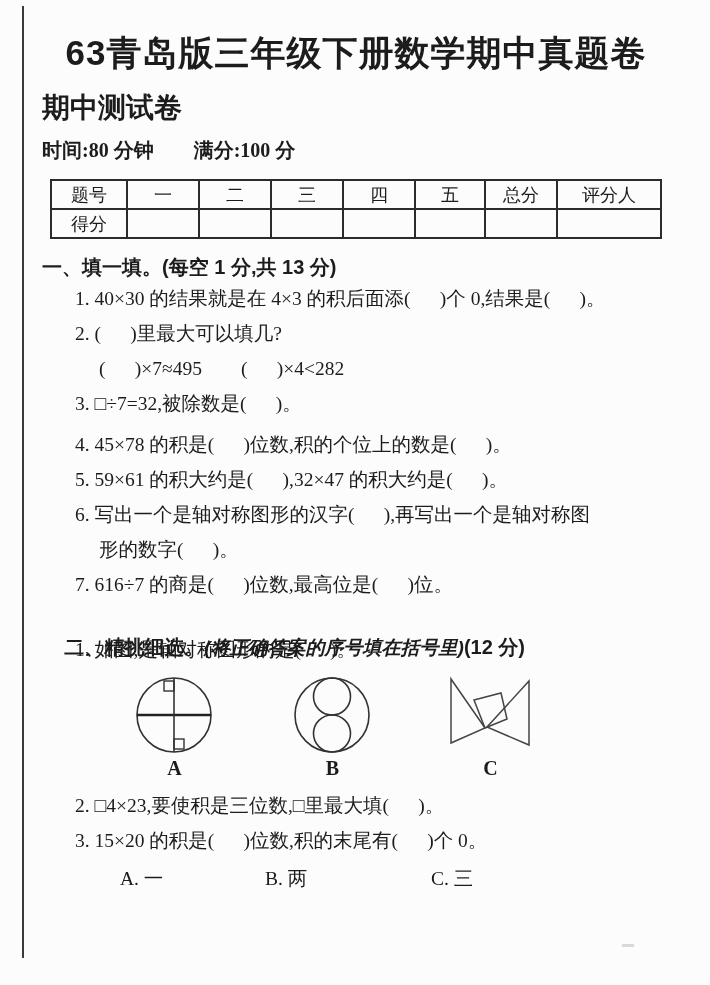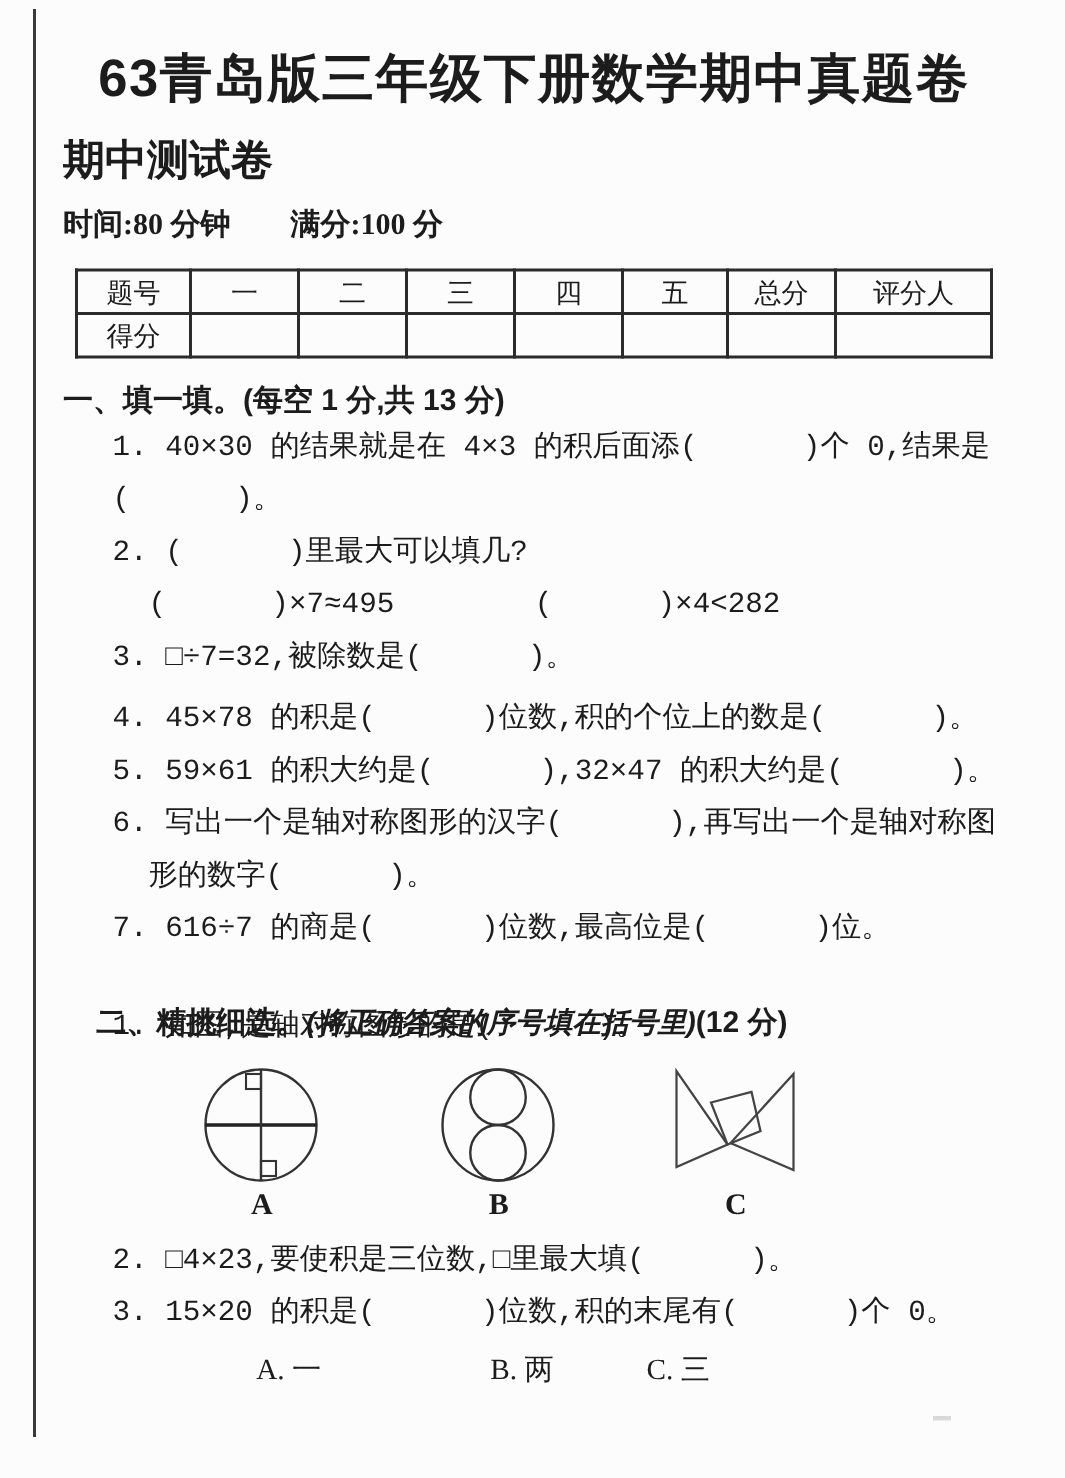--- a/index.html
+++ b/index.html
@@ -52,42 +52,41 @@
     font-family: "Liberation Sans", sans-serif;
     font-weight: bold; font-size: 20px; line-height: 28px;
     white-space: pre-wrap;
   }
   .sec2-heading { margin-top: 0; line-height: 30px; height: 30px; }
   .sec2-heading .note { font-style: italic; font-size: 19px; }
 
   .line {
     font-size: 19.5px; line-height: 35px;
     white-space: pre-wrap;
-    font-family: Liberation Mono, monospace;
   }
   .ind1 { padding-left: 33px; }
   .ind2 { padding-left: 57px; }
   .mt6 { margin-top: 6px; }
   .mt7 { margin-top: 7px; }
 
   .shapes-row {
     display: flex; padding-left: 85px; gap: 63px;
     margin-top: 8px; height: 80px;
   }
   .shape { width: 95px; height: 80px; }
   .shape svg { display: block; }
   .labels-row { display: flex; padding-left: 85px; gap: 63px; height: 26px; }
   .labels-row .lbl {
     width: 95px; text-align: center;
     font-size: 20px; font-weight: bold; line-height: 26px;
   }
 
   .options-row { display: flex; padding-left: 78px; line-height: 35px; font-size: 19.5px; }
   .options-row.first { margin-top: 5px; }
-  .options-row.second { margin-top: 3px; text-align: center; }
+  .options-row.second { margin-top: 3px; }
   .options-row .opt-a { width: 145px; }
   .options-row .opt-b { width: 166px; }
 </style>
 </head>
 <body>
 
 <div class="left-rule"></div>
 <div class="stray-mark"></div>
 
 <div class="content">

